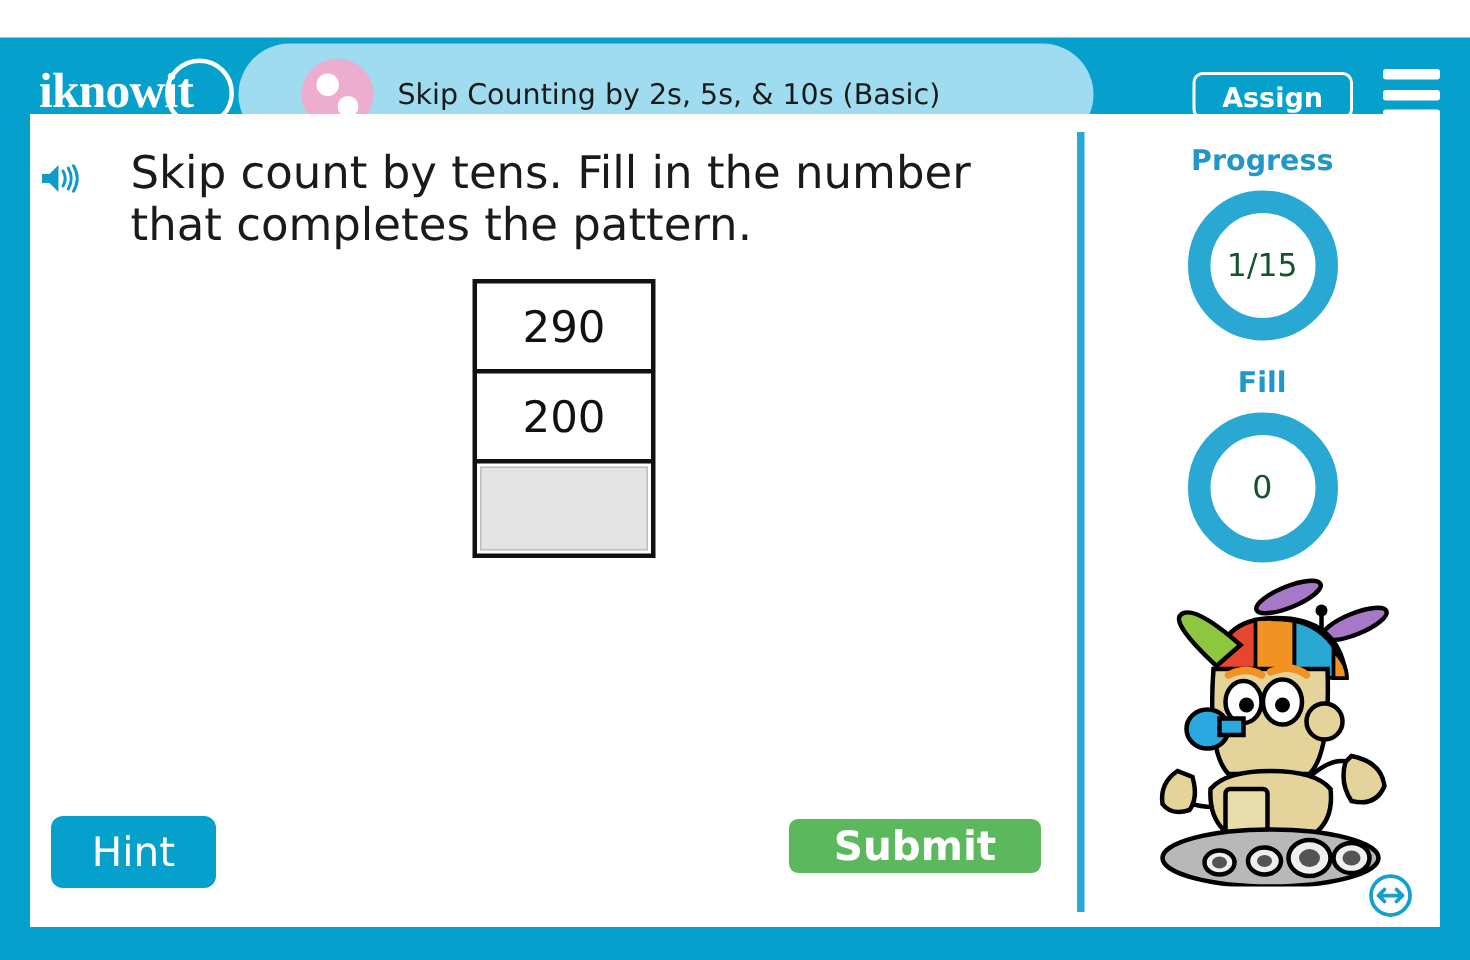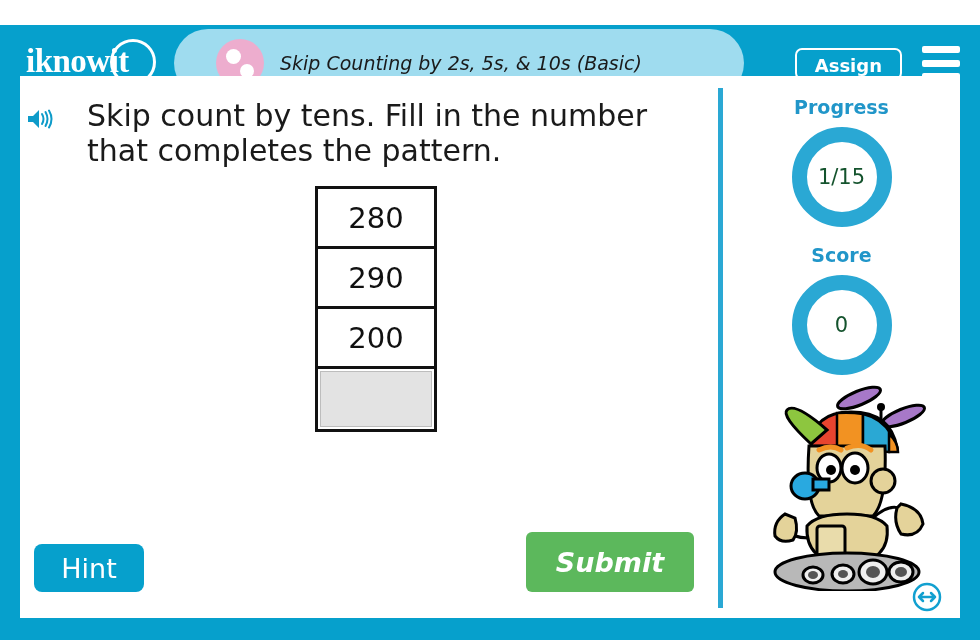--- a/index.html
+++ b/index.html
@@ -50,25 +50,25 @@
     left: 1px; top: 3px; width: 15px; height: 1.5px;
     background: #06a0cc;
   }
   .logo-bulb-base::after {
     content: ""; position: absolute;
     left: 1px; top: 6.5px; width: 15px; height: 1.5px;
     background: #06a0cc;
   }
 
   .title-panel {
-    position: absolute; left: 174px; top: 4px;
+    position: absolute; left: 159px; top: 4px;
     width: 570px; height: 68px;
     background: #9fdcef;
     border-radius: 40px;
-    display: flex; align-items: center; font-style: italic;
+    display: flex; align-items: center;
   }
   .title-dot {
     position: absolute; left: 42px; top: 10px;
     width: 48px; height: 48px;
     background: #edadce;
     border-radius: 50%;
   }
   .title-dot .d1 {
     position: absolute; left: 10px; top: 10px;
     width: 15px; height: 15px; background: #fff; border-radius: 50%;
@@ -173,27 +173,26 @@
   
   .hint-btn {
     position: absolute; left: 14px; bottom: 26px;
     width: 110px; height: 48px;
     background: #06a0cc; border: none; border-radius: 8px;
     color: #ffffff; font-size: 27px; font-weight: normal;
     font-family: "DejaVu Sans", sans-serif;
     cursor: pointer;
   }
   .submit-btn {
-    position: absolute; left: 506px; bottom: 26px;
-    width: 168px; height: 60px;
+    position: absolute; left: 506px; bottom: 36px;
+    width: 168px; height: 36px;
     background: #5cb85c; border: none; border-radius: 6px;
     color: #ffffff; font-size: 27px; font-weight: bold;
     font-family: "DejaVu Sans", sans-serif;
     cursor: pointer;
-    font-style: italic;
   }
 
   
   .rpanel { position: absolute; left: 703px; top: 0; width: 237px; height: 542px; }
   .rlabel {
     text-align: center;
     font-size: 19px; font-weight: bold;
     color: #2196c9;
     font-family: "DejaVu Sans", sans-serif;
   }
@@ -263,42 +262,41 @@
           <path d="M2 9 L7 9 L13 3 L13 21 L7 15 L2 15 Z" fill="#0e9bc9"></path>
           <path d="M16 7 Q19 12 16 17" stroke="#0e9bc9" stroke-width="2" fill="none" stroke-linecap="round"></path>
           <path d="M19.5 5 Q23.5 12 19.5 19" stroke="#0e9bc9" stroke-width="2" fill="none" stroke-linecap="round"></path>
           <path d="M23 3.5 Q28 12 23 20.5" stroke="#0e9bc9" stroke-width="2" fill="none" stroke-linecap="round"></path>
         </svg>
       </span>
       <div class="question-text">Skip count by tens. Fill in the number that completes the pattern.</div>
     </div>
 
     <div class="pattern-table">
-      <div class="pattern-cell">280</div>
       <div class="pattern-cell">290</div>
       <div class="pattern-cell">200</div>
       <div class="answer-cell">
         <input class="answer-input" type="text" placeholder="" style="">
       </div>
     </div>
 
     <button class="hint-btn">Hint</button>
     <button class="submit-btn">Submit</button>
 
     <div class="rpanel">
 
       <div class="progress-block">
         <div class="rlabel">Progress</div>
         <div class="ring">
           <span class="ring-val">1/15</span>
         </div>
       </div>
 
       <div class="score-block">
-        <div class="rlabel">Score</div>
+        <div class="rlabel">Fill</div>
         <div class="ring">
           <span class="ring-val">0</span>
         </div>
       </div>
 
       <div class="mascot">
         <svg viewBox="0 0 190 215" width="190" height="215">
 
           <g stroke="#000" stroke-width="3">
             <ellipse cx="108" cy="22" rx="23" ry="7" fill="#a778c8" transform="rotate(-22 108 22)"></ellipse>

